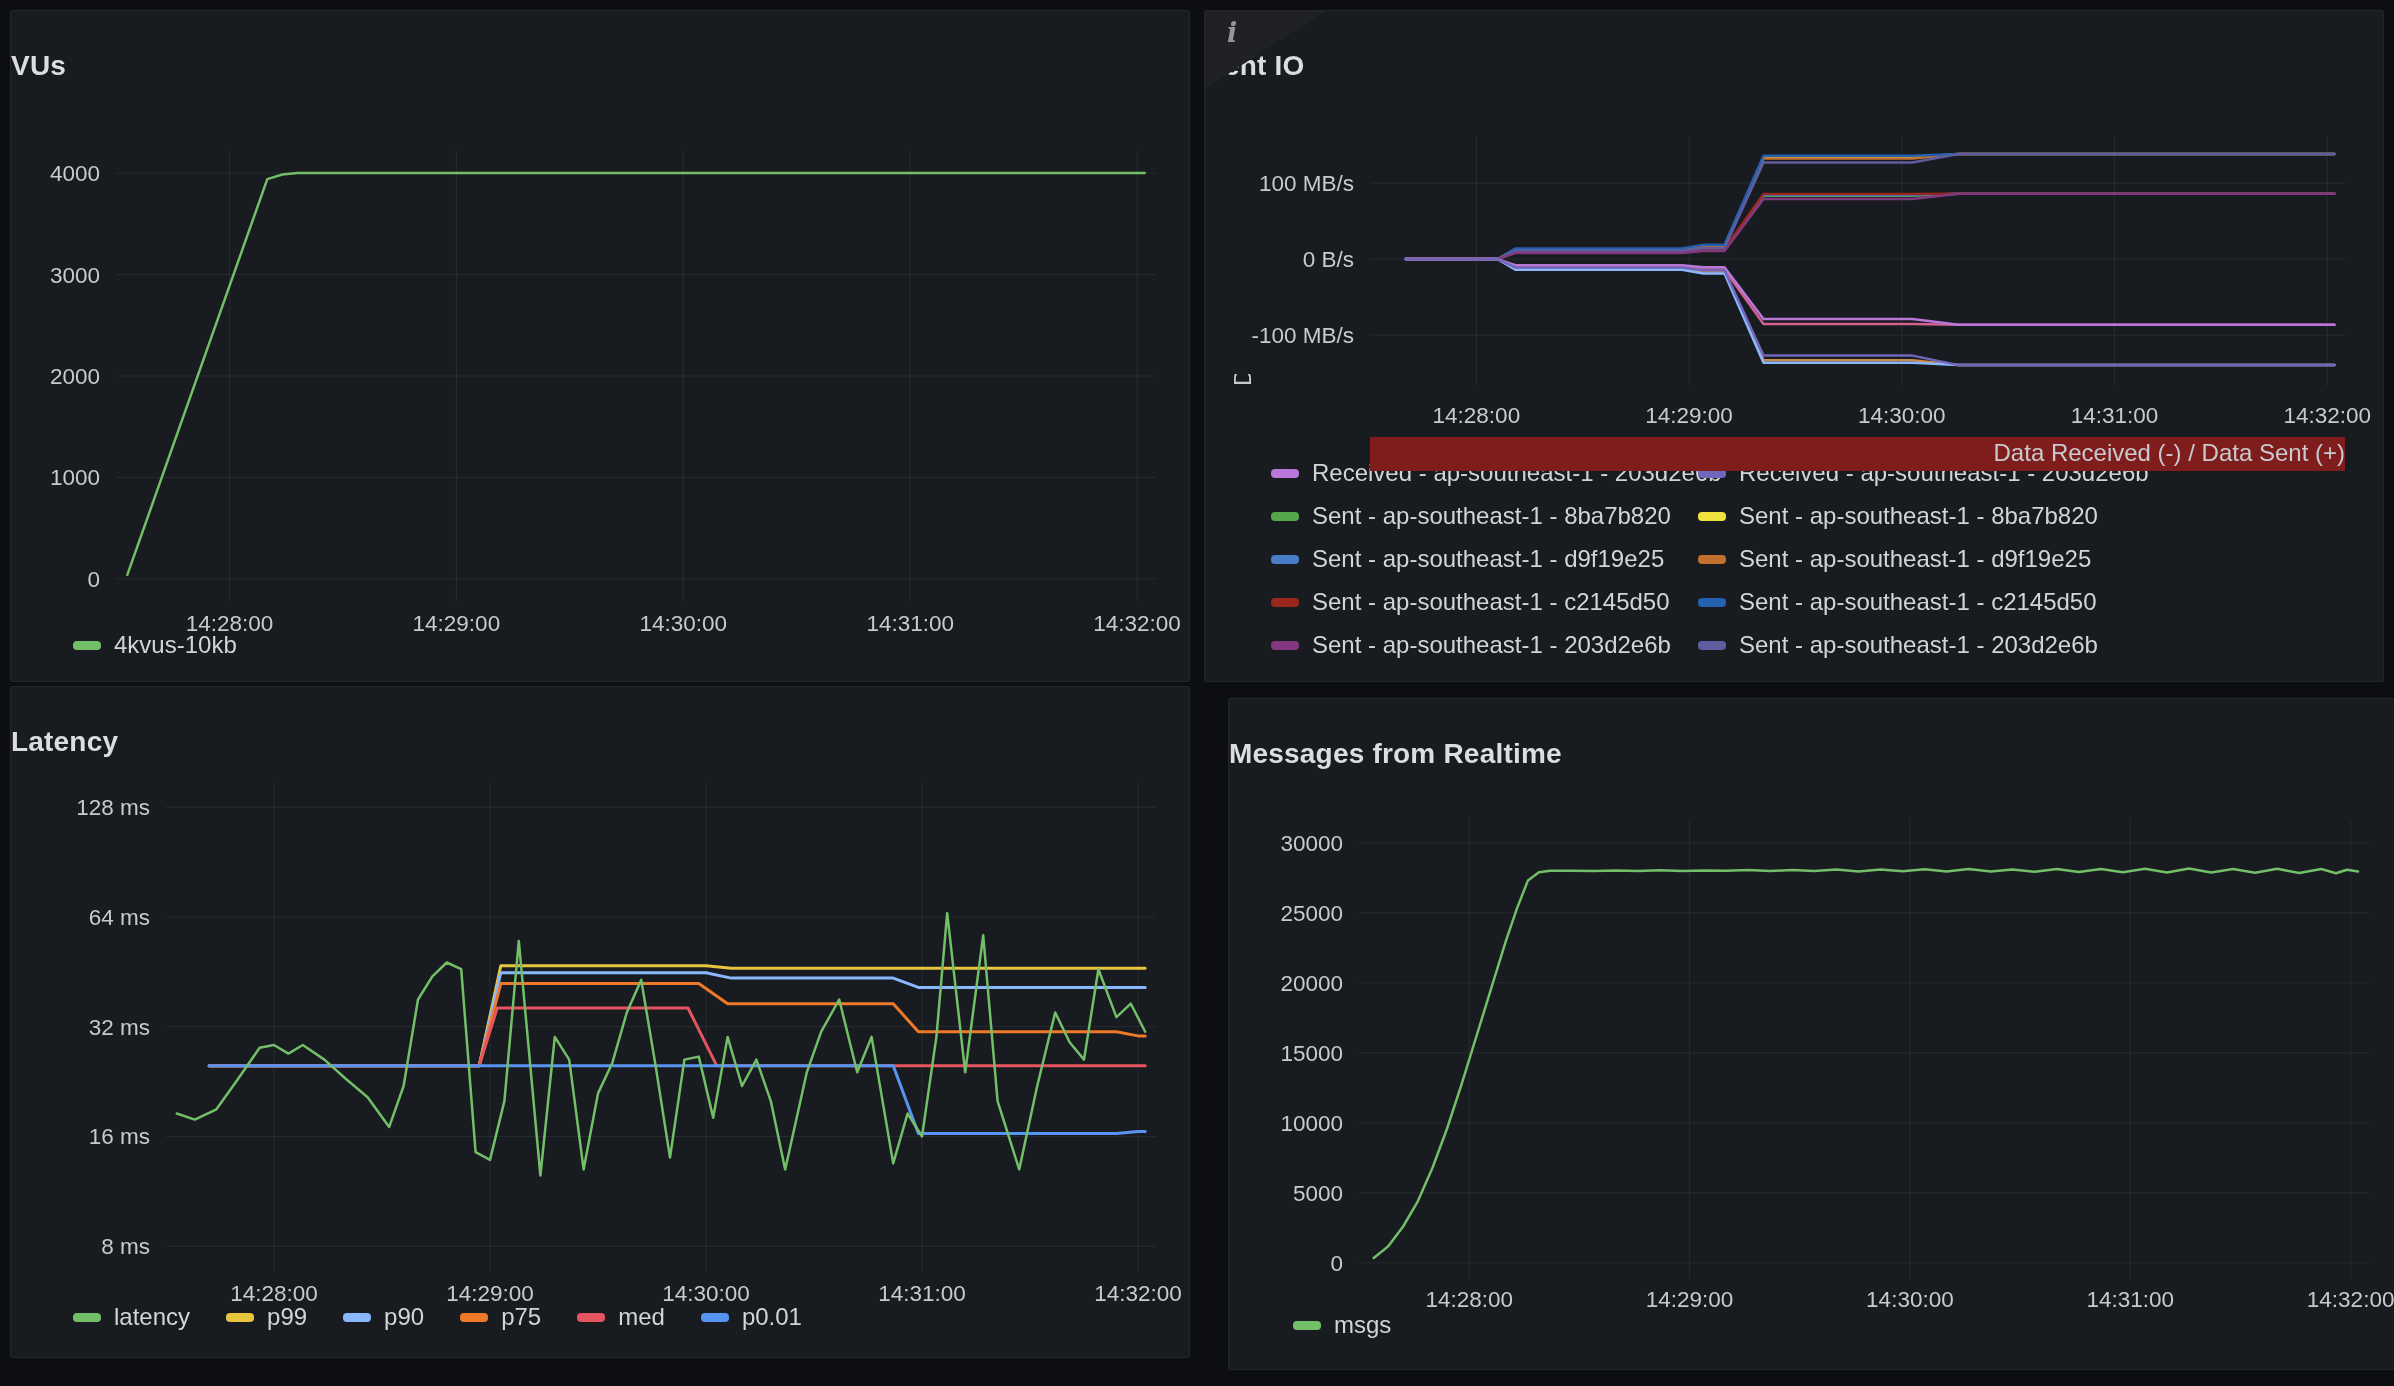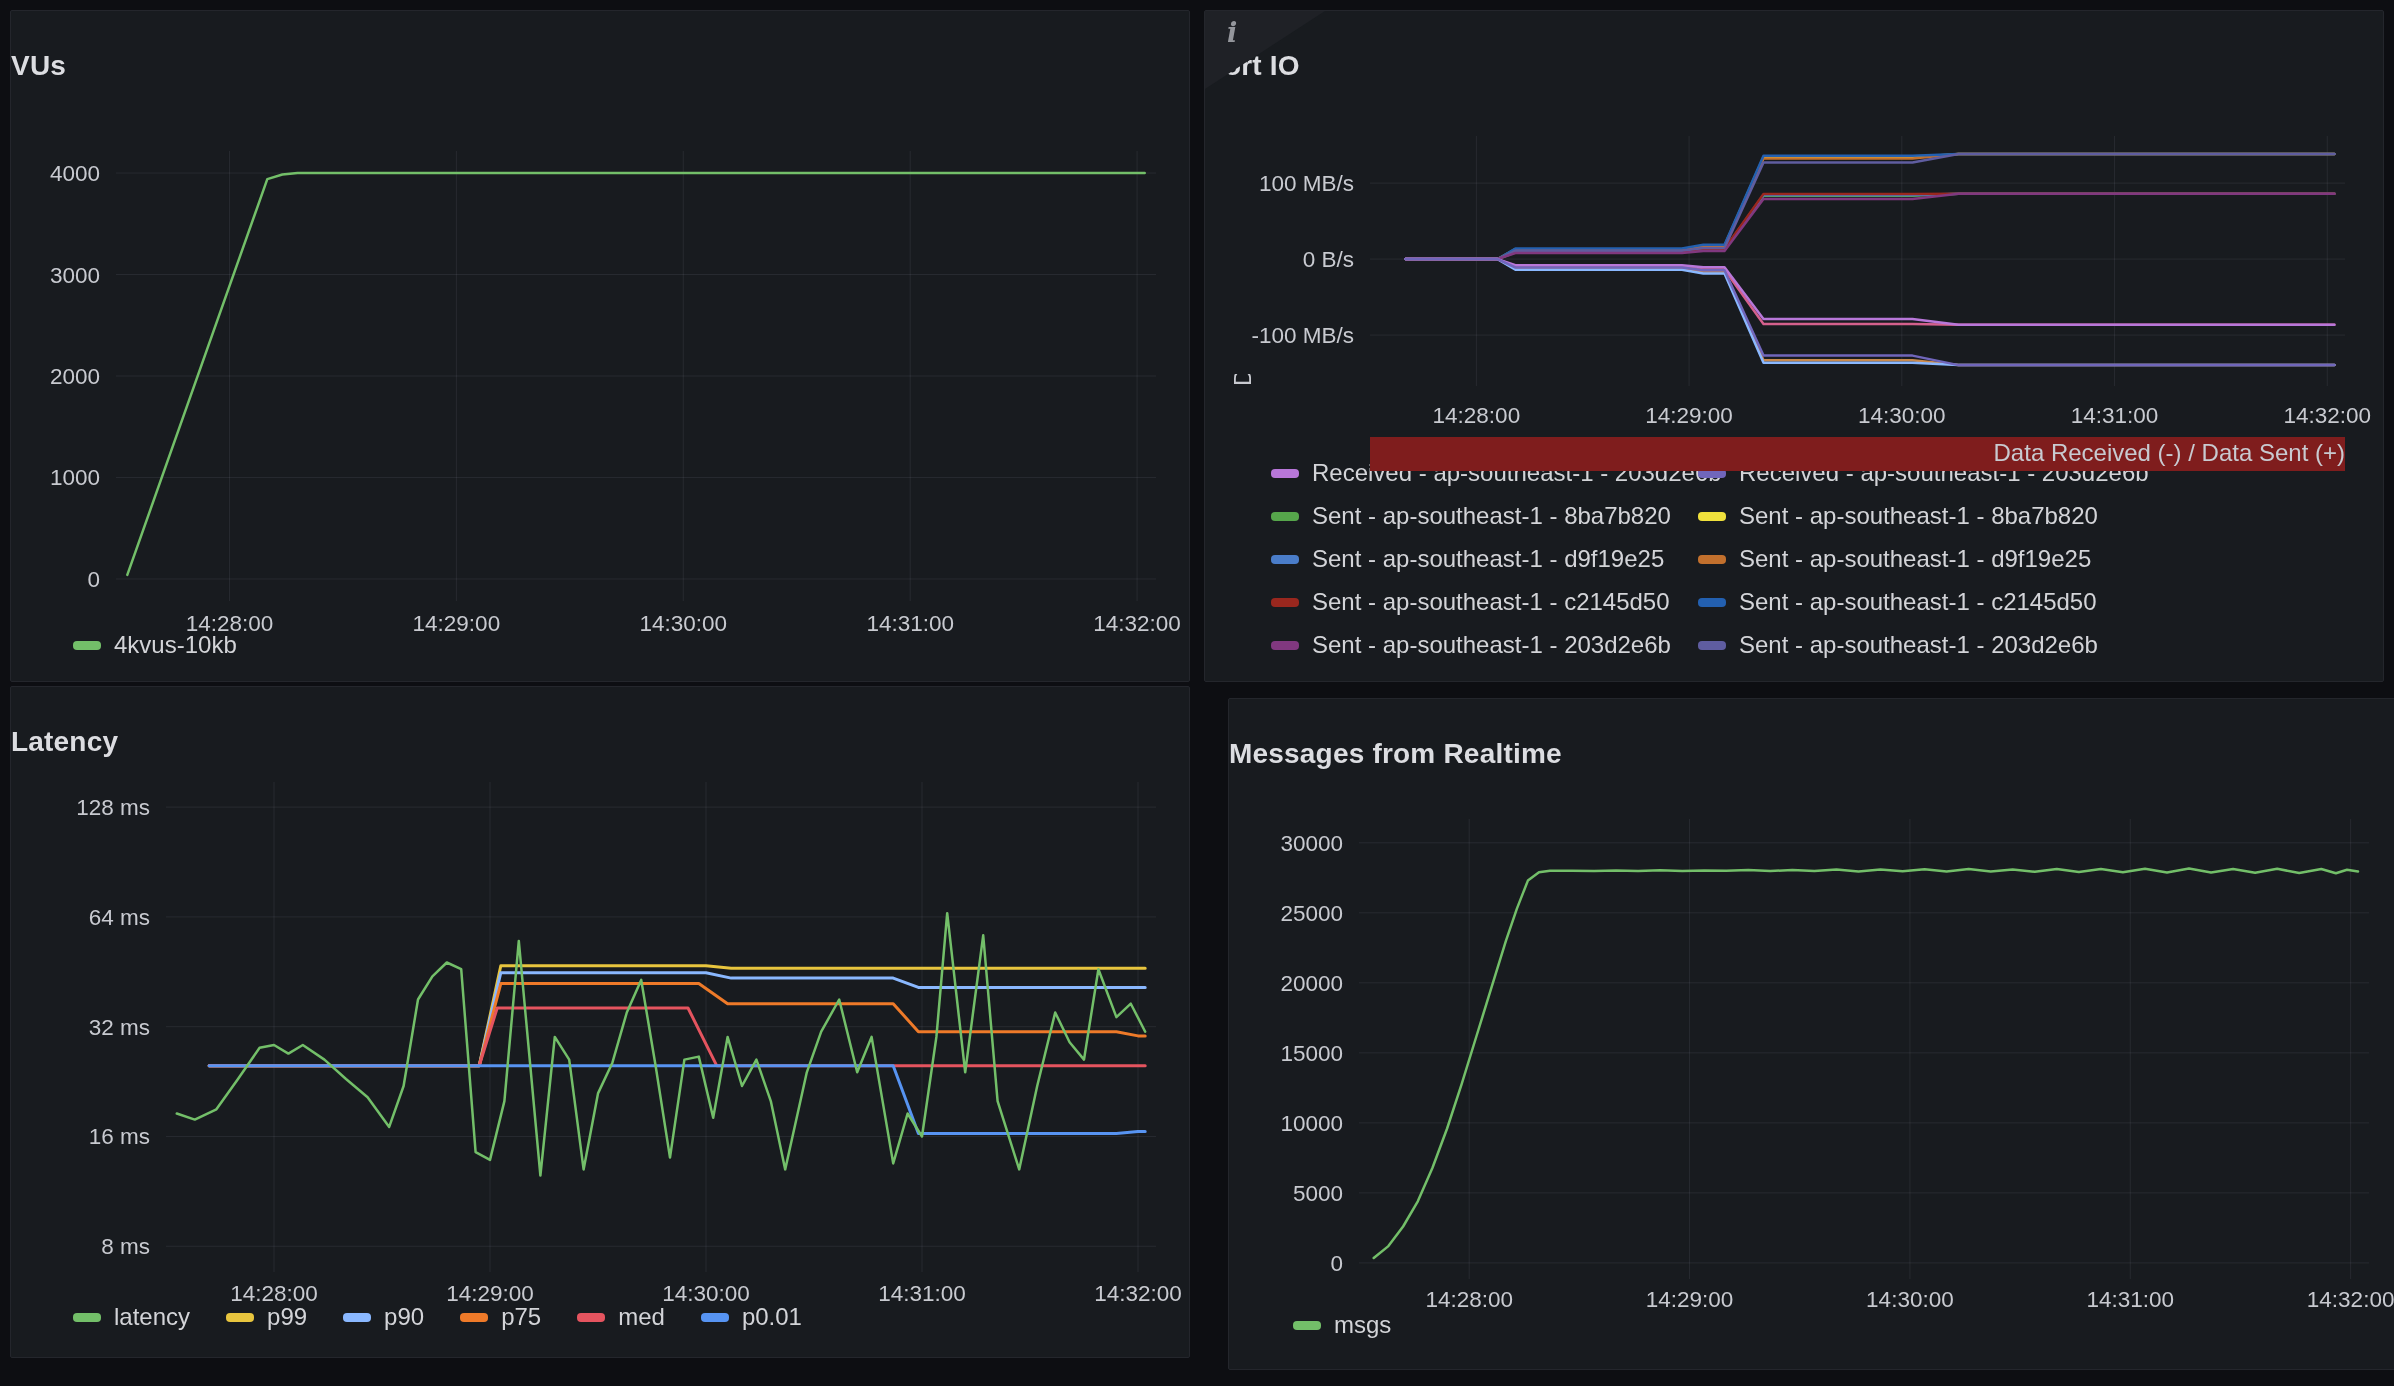--- a/index.html
+++ b/index.html
@@ -70,21 +70,21 @@
         <span class="li">
           <i class="sw" style="background: rgb(115, 191, 105);"></i>
           <span>4kvus-10kb</span>
         </span>
       </div>
   </section>
 
   <section class="panel" id="panel-port_io">
     <div class="info-corner"></div>
     <div class="info-i">i</div>
-    <h2 class="panel-title">Port IO</h2>
+    <h2 class="panel-title">Sent IO</h2>
     <svg class="chart-svg" viewBox="0 0 1180 672">
         <line x1="271.3636363636364" y1="125" x2="271.3636363636364" y2="375" class="gridline"></line>
         <text x="271.3636363636364" y="412" class="tick-x">14:28:00</text>
         <line x1="484.09090909090907" y1="125" x2="484.09090909090907" y2="375" class="gridline"></line>
         <text x="484.09090909090907" y="412" class="tick-x">14:29:00</text>
         <line x1="696.8181818181818" y1="125" x2="696.8181818181818" y2="375" class="gridline"></line>
         <text x="696.8181818181818" y="412" class="tick-x">14:30:00</text>
         <line x1="909.5454545454546" y1="125" x2="909.5454545454546" y2="375" class="gridline"></line>
         <text x="909.5454545454546" y="412" class="tick-x">14:31:00</text>
         <line x1="1122.2727272727273" y1="125" x2="1122.2727272727273" y2="375" class="gridline"></line>

